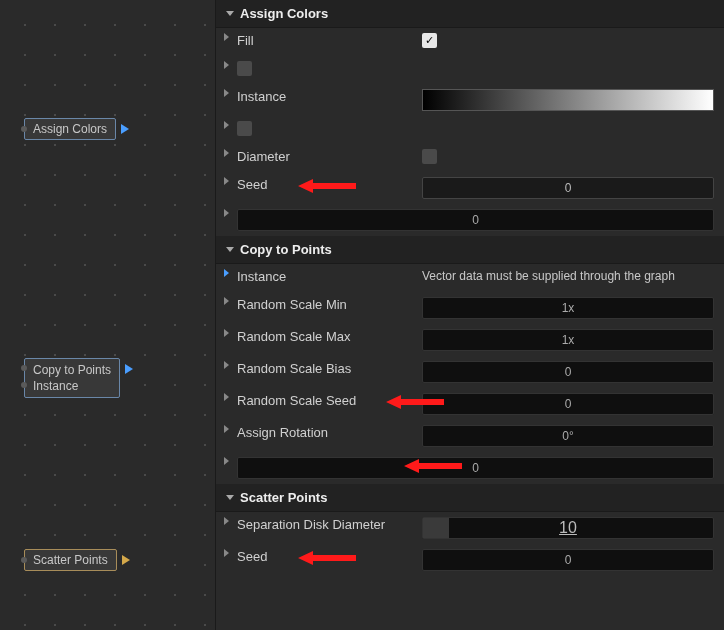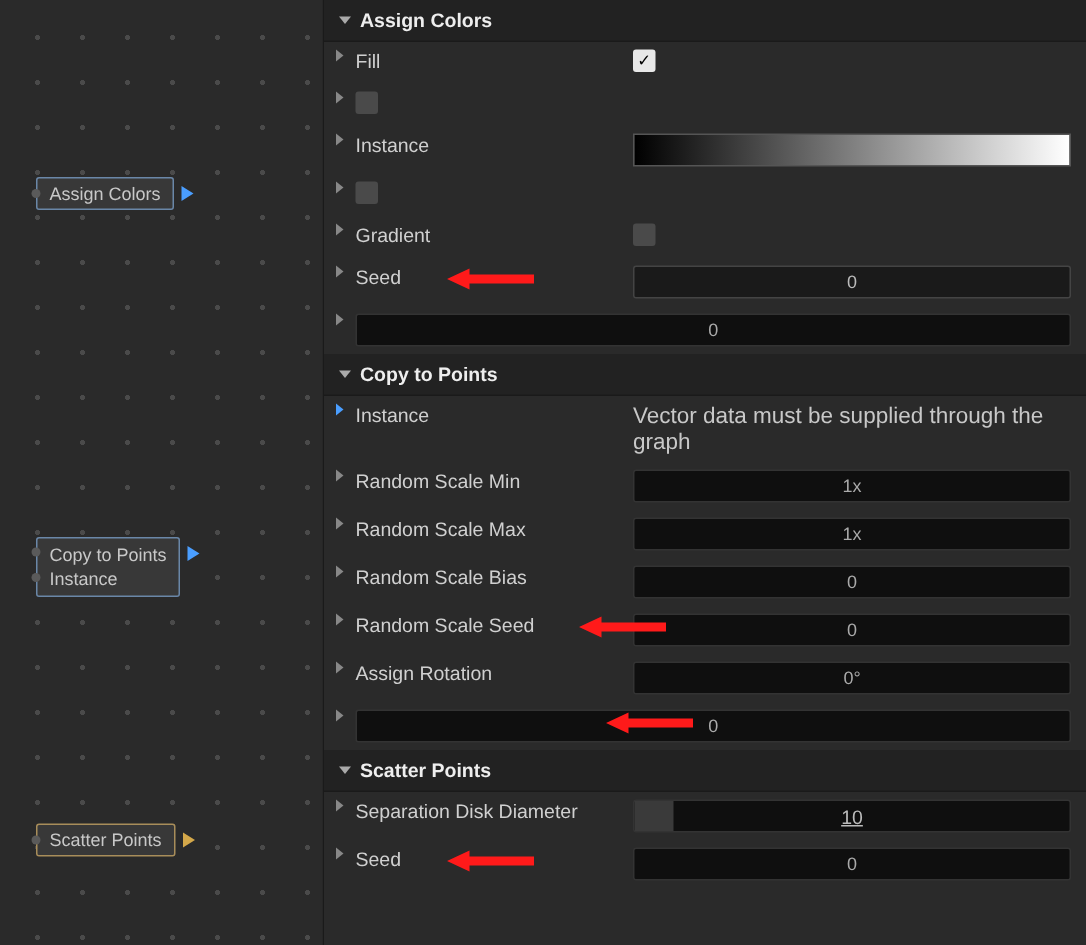--- a/index.html
+++ b/index.html
@@ -161,30 +161,30 @@
   flex: 1;
   height: 22px;
   background: #0f0f0f;
   border: 1px solid #333;
   border-radius: 2px;
   position: relative;
   display: flex;
   align-items: center;
   justify-content: center;
   color: #bbb;
-  font-size: 13px;
+  font-size: 16px;
   text-decoration: underline;
 }
 .slider-fill {
   position: absolute;
   left: 0; top: 0; bottom: 0;
   background: #3a3a3a;
 }
 .slider-text { position: relative; z-index: 1; }
-.info-text { color: #c8c8c8; font-size: 15px; }
+.info-text { color: #c8c8c8; font-size: 12px; }
 
 .red-arrow {
   position: absolute;
   pointer-events: none;
 }
 .red-arrow svg { display: block; }
 </style>
 </head>
 <body>
 
@@ -246,21 +246,21 @@
 
   <div class="prop-row">
     <span class="expand-icon"></span>
     <div class="prop-control">
         <div class="checkbox-empty"></div>
       </div>
   </div>
 
   <div class="prop-row">
     <span class="expand-icon"></span>
-    <span class="prop-label">Gradient</span>
+    <span class="prop-label">Diameter</span>
     <div class="prop-control">
         <div class="checkbox-empty"></div>
       </div>
   </div>
 
   <div class="prop-row">
     <span class="expand-icon"></span>
     <span class="prop-label">Seed</span>
     <div class="prop-control">
         <div class="num-input">0</div>

